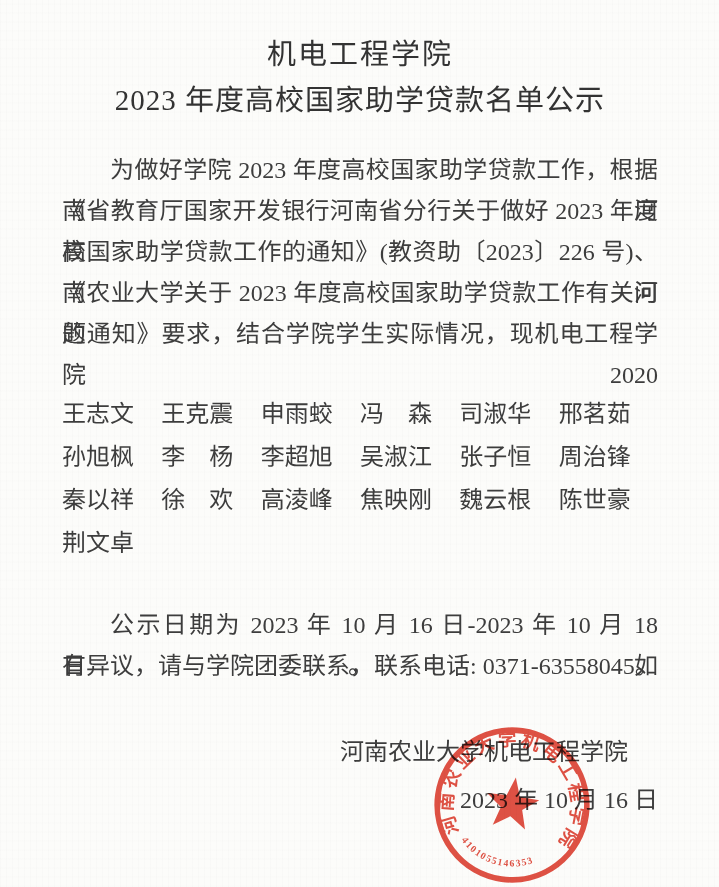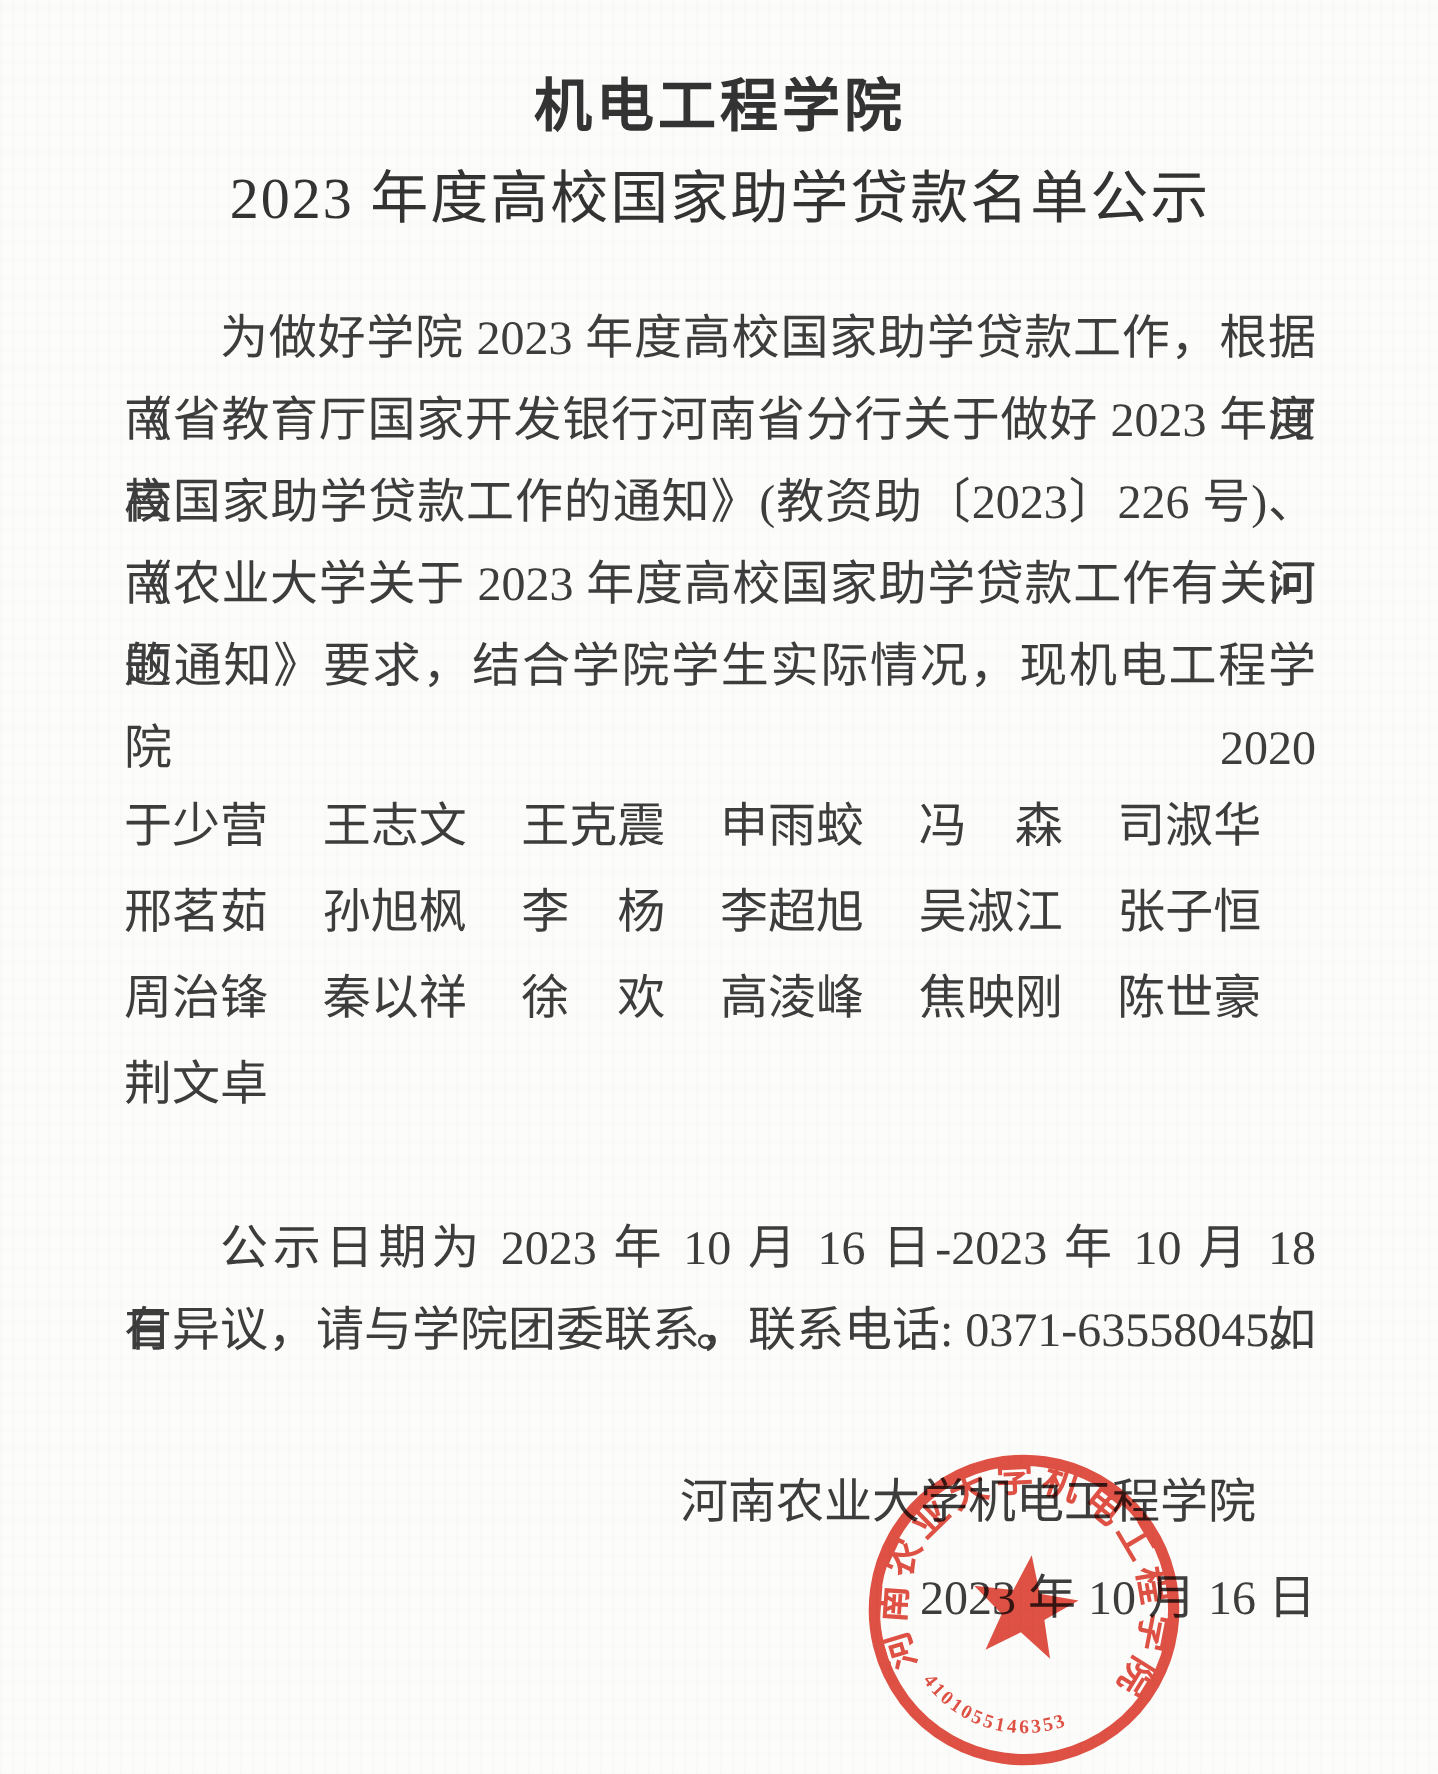--- a/index.html
+++ b/index.html
@@ -19,21 +19,21 @@
       repeating-linear-gradient(0deg, rgba(140,140,140,0.012) 0 2px, rgba(0,0,0,0) 2px 9px);
     overflow: hidden;
     box-sizing: border-box;
     padding: 0 61px 0 62px;
     color: #3d3d3d;
   }
   .title1 {
     padding-top: 36px;
     font-size: 29px;
     line-height: 36px;
-    font-weight: 700;
+    font-weight: 400;
     letter-spacing: 2px;
     text-align: center;
     color: #333;
   }
   .title2 {
     margin-top: 10px;
     font-size: 29px;
     line-height: 36px;
     font-weight: 400;
     letter-spacing: 1px;
@@ -119,37 +119,37 @@
 
   <div class="para">
     <div class="bline just indent">为做好学院 2023 年度高校国家助学贷款工作，根据《河</div>
     <div class="bline just">南省教育厅国家开发银行河南省分行关于做好 2023 年度高</div>
     <div class="bline just">校国家助学贷款工作的通知》(教资助〔2023〕226 号)、《河</div>
     <div class="bline just">南农业大学关于 2023 年度高校国家助学贷款工作有关问题</div>
     <div class="bline just">的通知》要求，结合学院学生实际情况，现机电工程学院 2020</div>
   </div>
 
   <div class="names">
-    <div class="cell">于少营</div>
     <div class="cell">王志文</div>
     <div class="cell">王克震</div>
     <div class="cell">申雨蛟</div>
     <div class="cell">冯　森</div>
     <div class="cell">司淑华</div>
     <div class="cell">邢茗茹</div>
     <div class="cell">孙旭枫</div>
     <div class="cell">李　杨</div>
     <div class="cell">李超旭</div>
     <div class="cell">吴淑江</div>
     <div class="cell">张子恒</div>
     <div class="cell">周治锋</div>
     <div class="cell">秦以祥</div>
     <div class="cell">徐　欢</div>
     <div class="cell">高淩峰</div>
     <div class="cell">焦映刚</div>
+    <div class="cell">魏云根</div>
     <div class="cell">陈世豪</div>
     <div class="cell">荆文卓</div>
     <div class="cell"></div>
     <div class="cell"></div>
     <div class="cell"></div>
   </div>
 
   <div class="closing">
     <div class="bline just indent">公示日期为 2023 年 10 月 16 日-2023 年 10 月 18 日。如</div>
     <div class="bline">有异议，请与学院团委联系，联系电话: 0371-63558045。</div>

